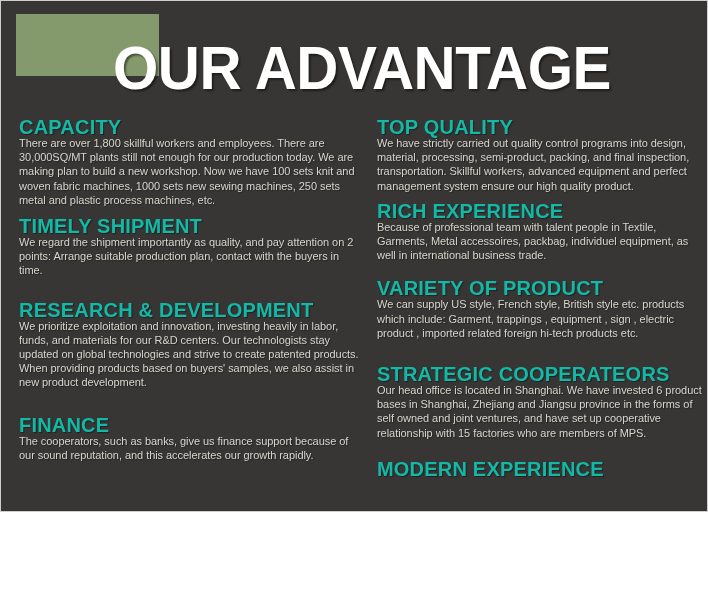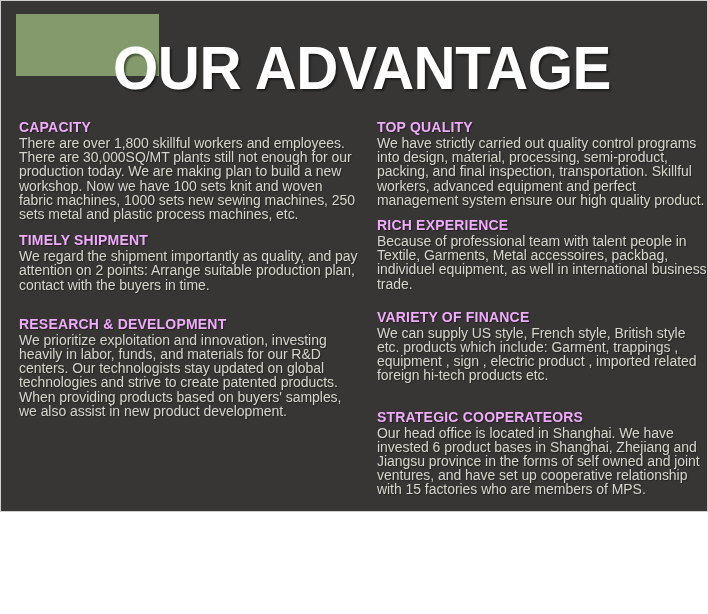--- a/index.html
+++ b/index.html
@@ -65,30 +65,30 @@
     box-sizing: border-box;
   }
   #col-left  { width: 358px; padding-right: 18px; }
   #col-right { width: 332px; }
 
   .feature {
     margin-bottom: 10px;
   }
   .feature-title {
     margin: 0 0 1px 0;
-    font-size: 14px;
+    font-size: 20px;
     line-height: 16px;
     font-weight: 700;
-    color: #f0abfc;
+    color: #14b8a6;
     letter-spacing: 0.2px;
     text-shadow: 1px 1px 1px rgba(0,0,0,0.4);
   }
   .feature-body {
     margin: 0;
-    font-size: 14px;
+    font-size: 11px;
     line-height: 14.2px;
     color: #d6d6cd;
     letter-spacing: -0.05px;
     text-shadow: 1px 1px 1px rgba(0,0,0,0.35);
   }
 
   
   #col-left  .feature:nth-child(1) { margin-bottom: 11px; }
   #col-left  .feature:nth-child(2) { margin-bottom: 24px; }
   #col-left  .feature:nth-child(3) { margin-bottom: 27px; }
@@ -124,37 +124,41 @@
         <h2 class="feature-title">TIMELY SHIPMENT</h2>
         <p class="feature-body">We regard the shipment importantly as quality, and pay attention on 2 points: Arrange suitable production plan, contact with the buyers in time.</p>
       </section>
 
 
       <section class="feature">
         <h2 class="feature-title">RESEARCH &amp; DEVELOPMENT</h2>
         <p class="feature-body">We prioritize exploitation and innovation, investing heavily in labor, funds, and materials for our R&amp;D centers. Our technologists stay updated on global technologies and strive to create patented products. When providing products based on buyers' samples, we also assist in new product development.</p>
       </section>
 
+      <section class="feature">
+        <h2 class="feature-title">FINANCE</h2>
+        <p class="feature-body">The cooperators, such as banks, give us finance support because of our sound reputation, and this accelerates our growth rapidly.</p>
+      </section>
 
     </div>
 
     <div class="column" id="col-right">
 
       <section class="feature">
         <h2 class="feature-title">TOP QUALITY</h2>
         <p class="feature-body">We have strictly carried out quality control programs into design, material, processing, semi-product, packing, and final inspection, transportation. Skillful workers, advanced equipment and perfect management system ensure our high quality product.</p>
       </section>
 
       <section class="feature">
         <h2 class="feature-title">RICH EXPERIENCE</h2>
         <p class="feature-body">Because of professional team with talent people in Textile, Garments, Metal accessoires, packbag, individuel equipment, as well in international business trade.</p>
       </section>
 
       <section class="feature">
-        <h2 class="feature-title">VARIETY OF FINANCE</h2>
+        <h2 class="feature-title">VARIETY OF PRODUCT</h2>
         <p class="feature-body">We can supply US style, French style, British style etc. products which include: Garment, trappings , equipment , sign , electric product , imported related foreign hi-tech products etc.</p>
       </section>
 
       <section class="feature">
         <h2 class="feature-title">STRATEGIC COOPERATEORS</h2>
         <p class="feature-body">Our head office is located in Shanghai. We have invested 6 product bases in Shanghai, Zhejiang and Jiangsu province in the forms of self owned and joint ventures, and have set up cooperative relationship with 15 factories who are members of MPS.</p>
       </section>
 
       <section class="feature">
         <h2 class="feature-title">MODERN EXPERIENCE</h2>

